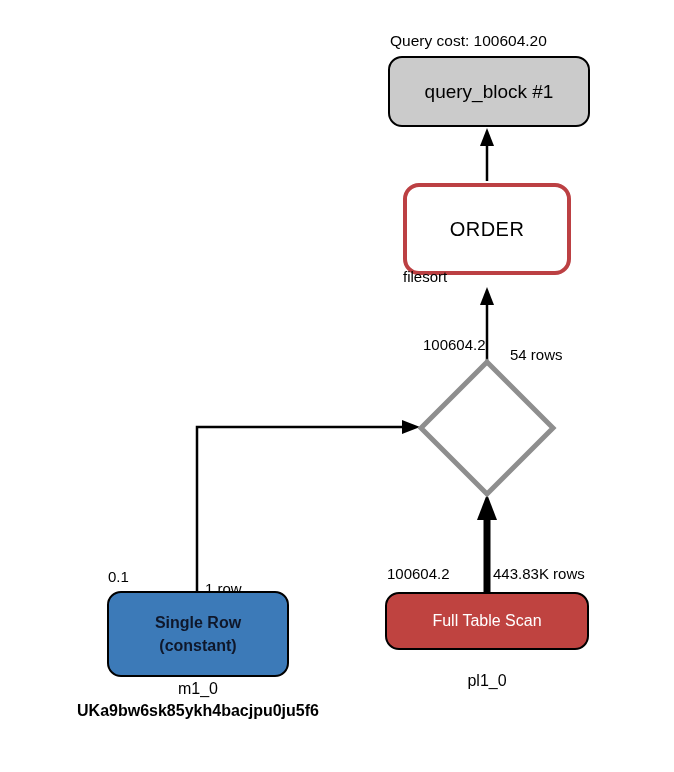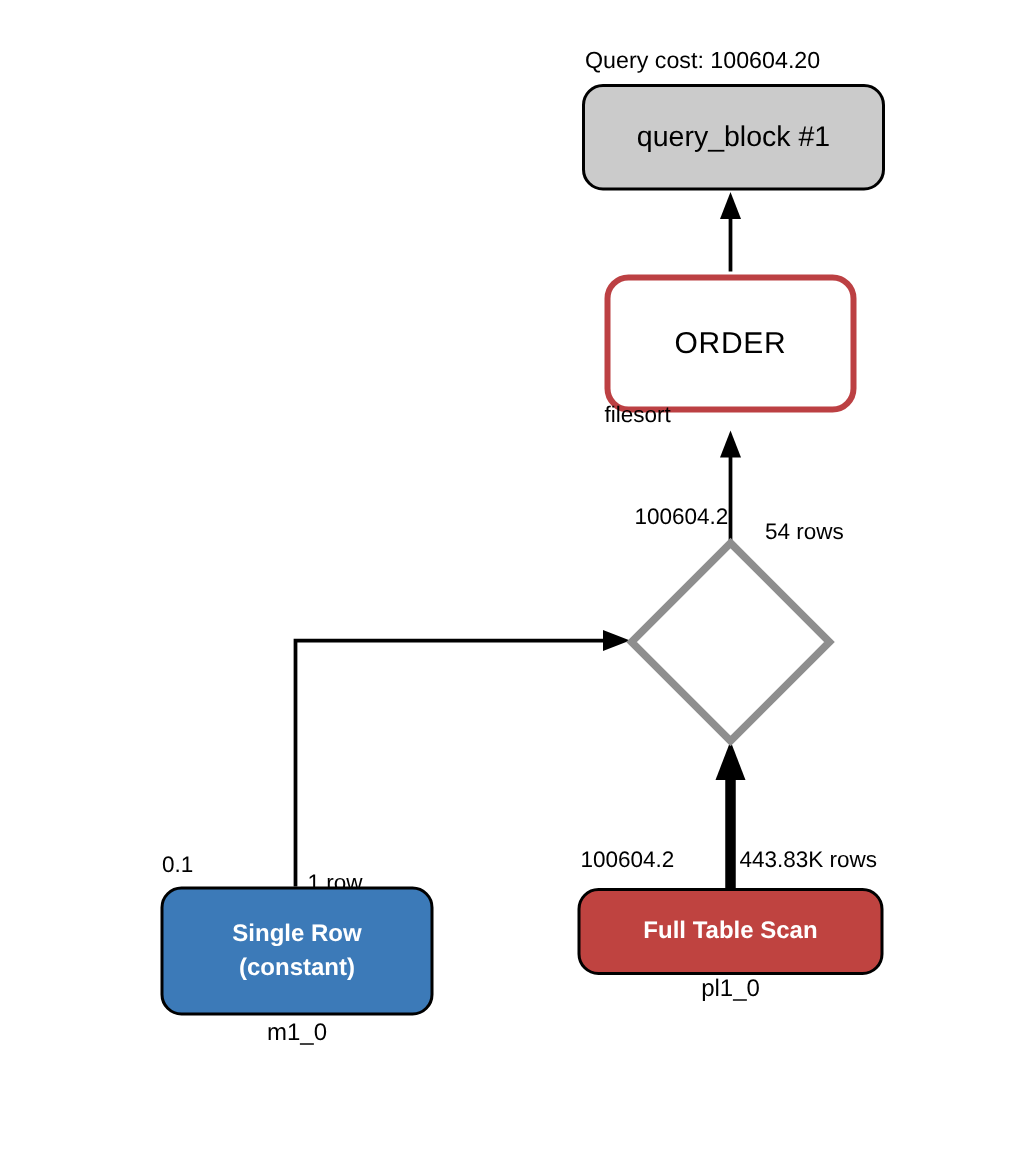--- a/index.html
+++ b/index.html
@@ -26,39 +26,39 @@
     background:#ffffff; border:4px solid #bc4043; border-radius:16px;
     font-size:20px; letter-spacing:0.5px;
   }
   .node.nested-loop-text {
     left:427px; top:404px; width:120px; height:48px;
     font-size:16px; line-height:1.3; background:transparent;
   }
   .node.single-row {
     left:107px; top:591px; width:182px; height:86px;
     background:#3c7ab8; border:2px solid #000;
-    color:#ffffff; font-weight:bold; font-size:16px; line-height:1.45;
+    color:#0f172a; font-weight:bold; font-size:16px; line-height:1.45;
   }
   .node.full-scan {
     left:385px; top:592px; width:204px; height:58px;
     background:#bf4340; border:2px solid #000;
-    color:#fff; font-weight:bold; font-size:16px;
+    color:#fff; font-weight:normal; font-size:16px;
   }
 
   .lbl.query-cost   { left:390px; top:32px;  font-size:15.5px; }
   .lbl.filesort     { left:403px; top:268px; font-weight:normal; }
   .lbl.nl-cost      { left:423px; top:336px; }
   .lbl.nl-rows      { left:490px; top:346px;margin-left:20px; }
   .lbl.sr-cost      { left:108px; top:568px;text-align:right; }
   .lbl.sr-rows      { left:205px; top:580px; }
   .lbl.fts-cost     { left:387px; top:565px; }
   .lbl.fts-rows     { left:493px; top:565px; }
   .lbl.sr-table     { left:107px; top:680px; width:182px; font-size:16px; }
   .lbl.sr-key       { left:20px;  top:702px; width:356px; font-size:16px; }
-  .lbl.fts-table    { left:385px; top:651px; width:204px; font-size:16px; }
+  .lbl.fts-table    { left:385px; top:672px; width:204px; font-size:16px; }
 </style>
 </head>
 <body>
 
 <div class="canvas">
 
   <svg class="edges" viewBox="0 0 674 772">
 
     <g>
       <line x1="487" y1="181" x2="487" y2="143" stroke="#000" stroke-width="2.5"></line>
@@ -98,20 +98,21 @@
   <div class="lbl nl-rows">54 rows</div>
 
 
   <div class="lbl sr-cost">0.1</div>
   <div class="lbl sr-rows">1 row</div>
   <div class="node single-row">
     <span>Single Row</span>
     <span>(constant)</span>
   </div>
   <div class="lbl center sr-table">m1_0</div>
+  <div class="lbl center bold sr-key">UKa9bw6sk85ykh4bacjpu0ju5f6</div>
 
   <div class="lbl fts-cost">100604.2</div>
   <div class="lbl fts-rows">443.83K rows</div>
   <div class="node full-scan">
     <span>Full Table Scan</span>
   </div>
   <div class="lbl center fts-table">pl1_0</div>
 
 </div>
 

